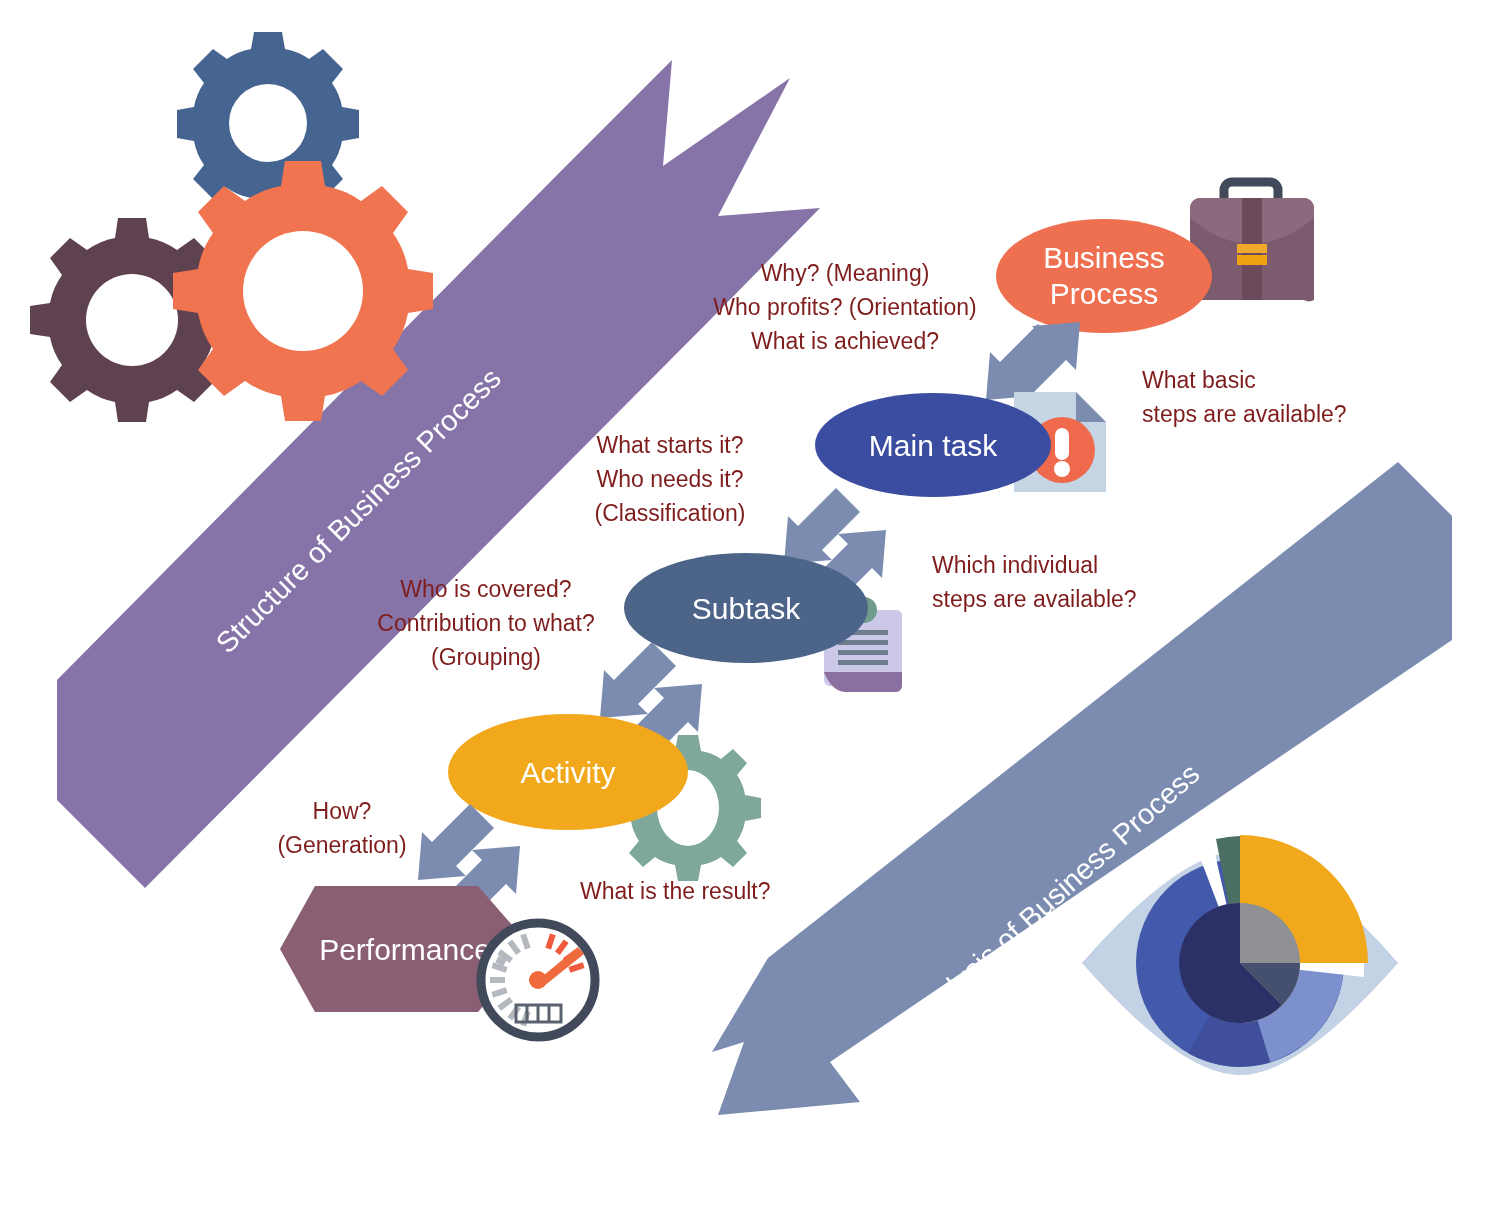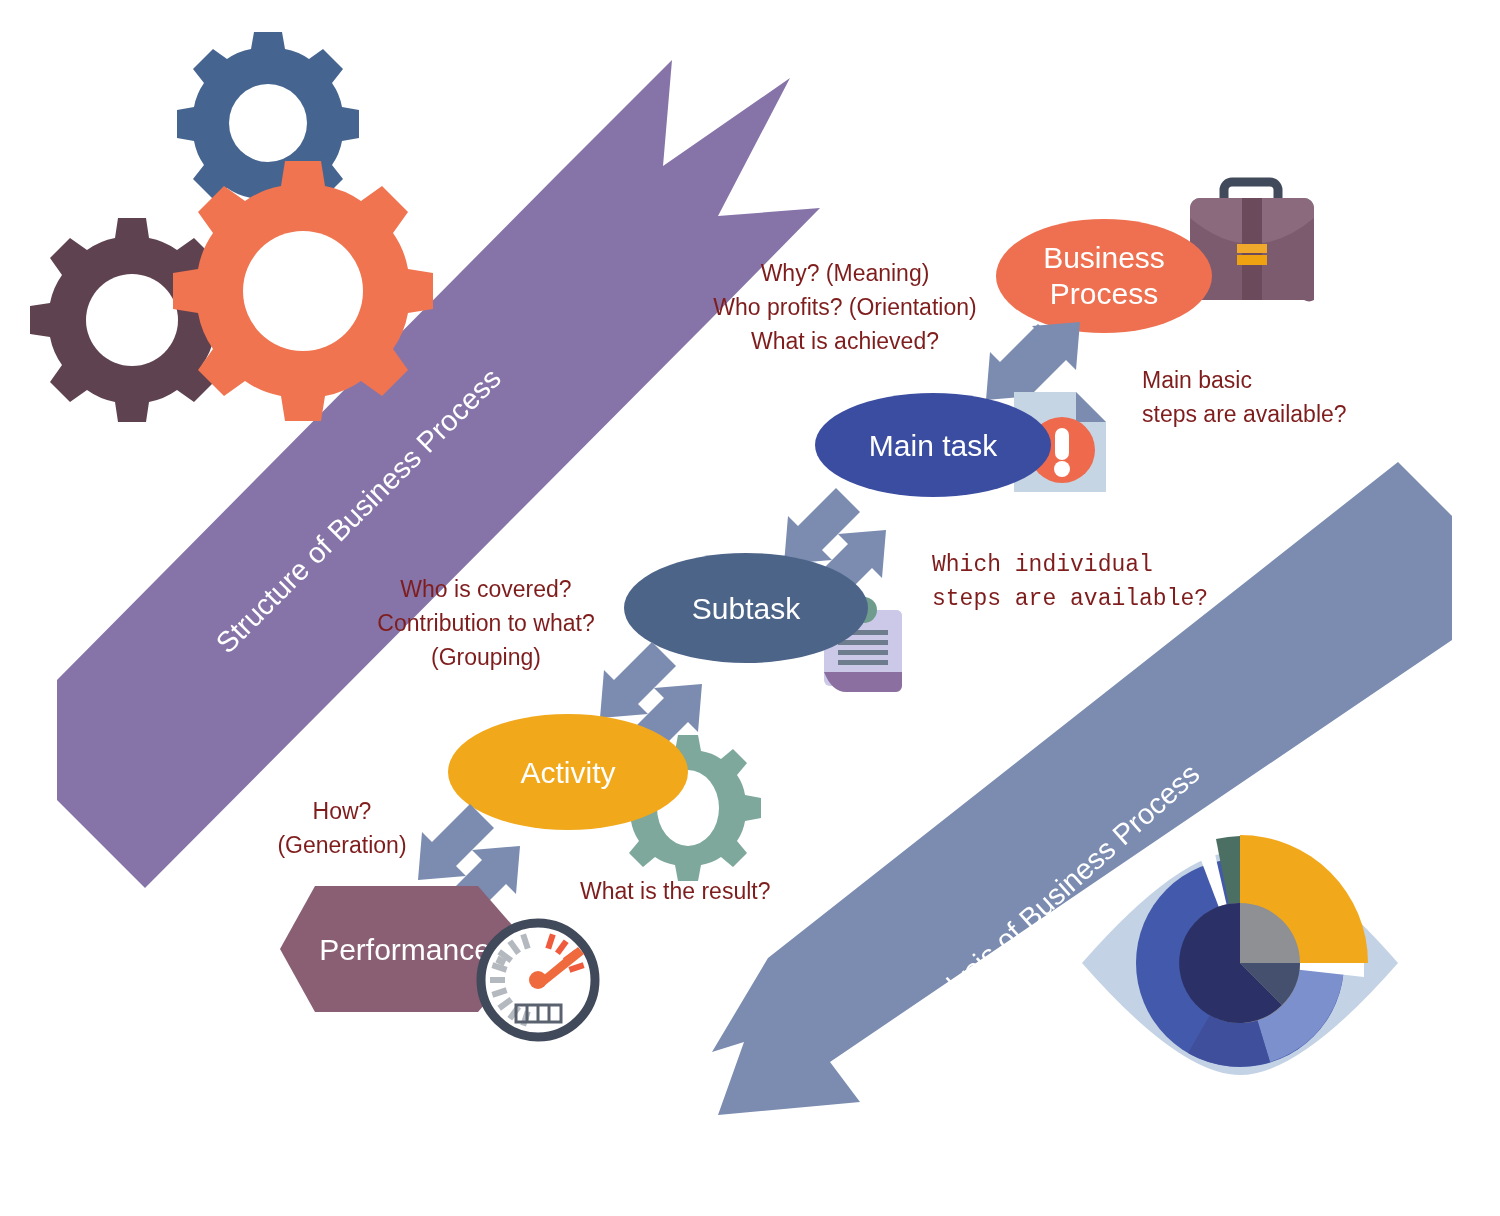--- a/index.html
+++ b/index.html
@@ -224,25 +224,28 @@
         <path d="M 0 0 L 42 42 A 60 60 0 0 0 60 0 Z" fill="#44506e"></path>
       </g>
     </g>
 
   </svg>
 
   <div class="lbl c" style="left:690px; top:256px; width:310px;">Why? (Meaning)
 Who profits? (Orientation)
 What is achieved?</div>
 
-  <div class="lbl" style="left:1142px; top:363px; width:260px;">Main basic
+  <div class="lbl" style="left:1142px; top:363px; width:260px;">What basic
 steps are available?</div>
 
-
-  <div class="lbl" style="left:932px; top:548px; width:240px;font-family:Liberation Mono, monospace;">Which individual
+  <div class="lbl c" style="left:560px; top:428px; width:220px;">What starts it?
+Who needs it?
+(Classification)</div>
+
+  <div class="lbl" style="left:932px; top:548px; width:240px;">Which individual
 steps are available?</div>
 
   <div class="lbl c" style="left:358px; top:572px; width:256px;">Who is covered?
 Contribution to what?
 (Grouping)</div>
 
 
   <div class="lbl c" style="left:252px; top:770px; width:180px;margin-top:24px;">How?
 (Generation)</div>
 

